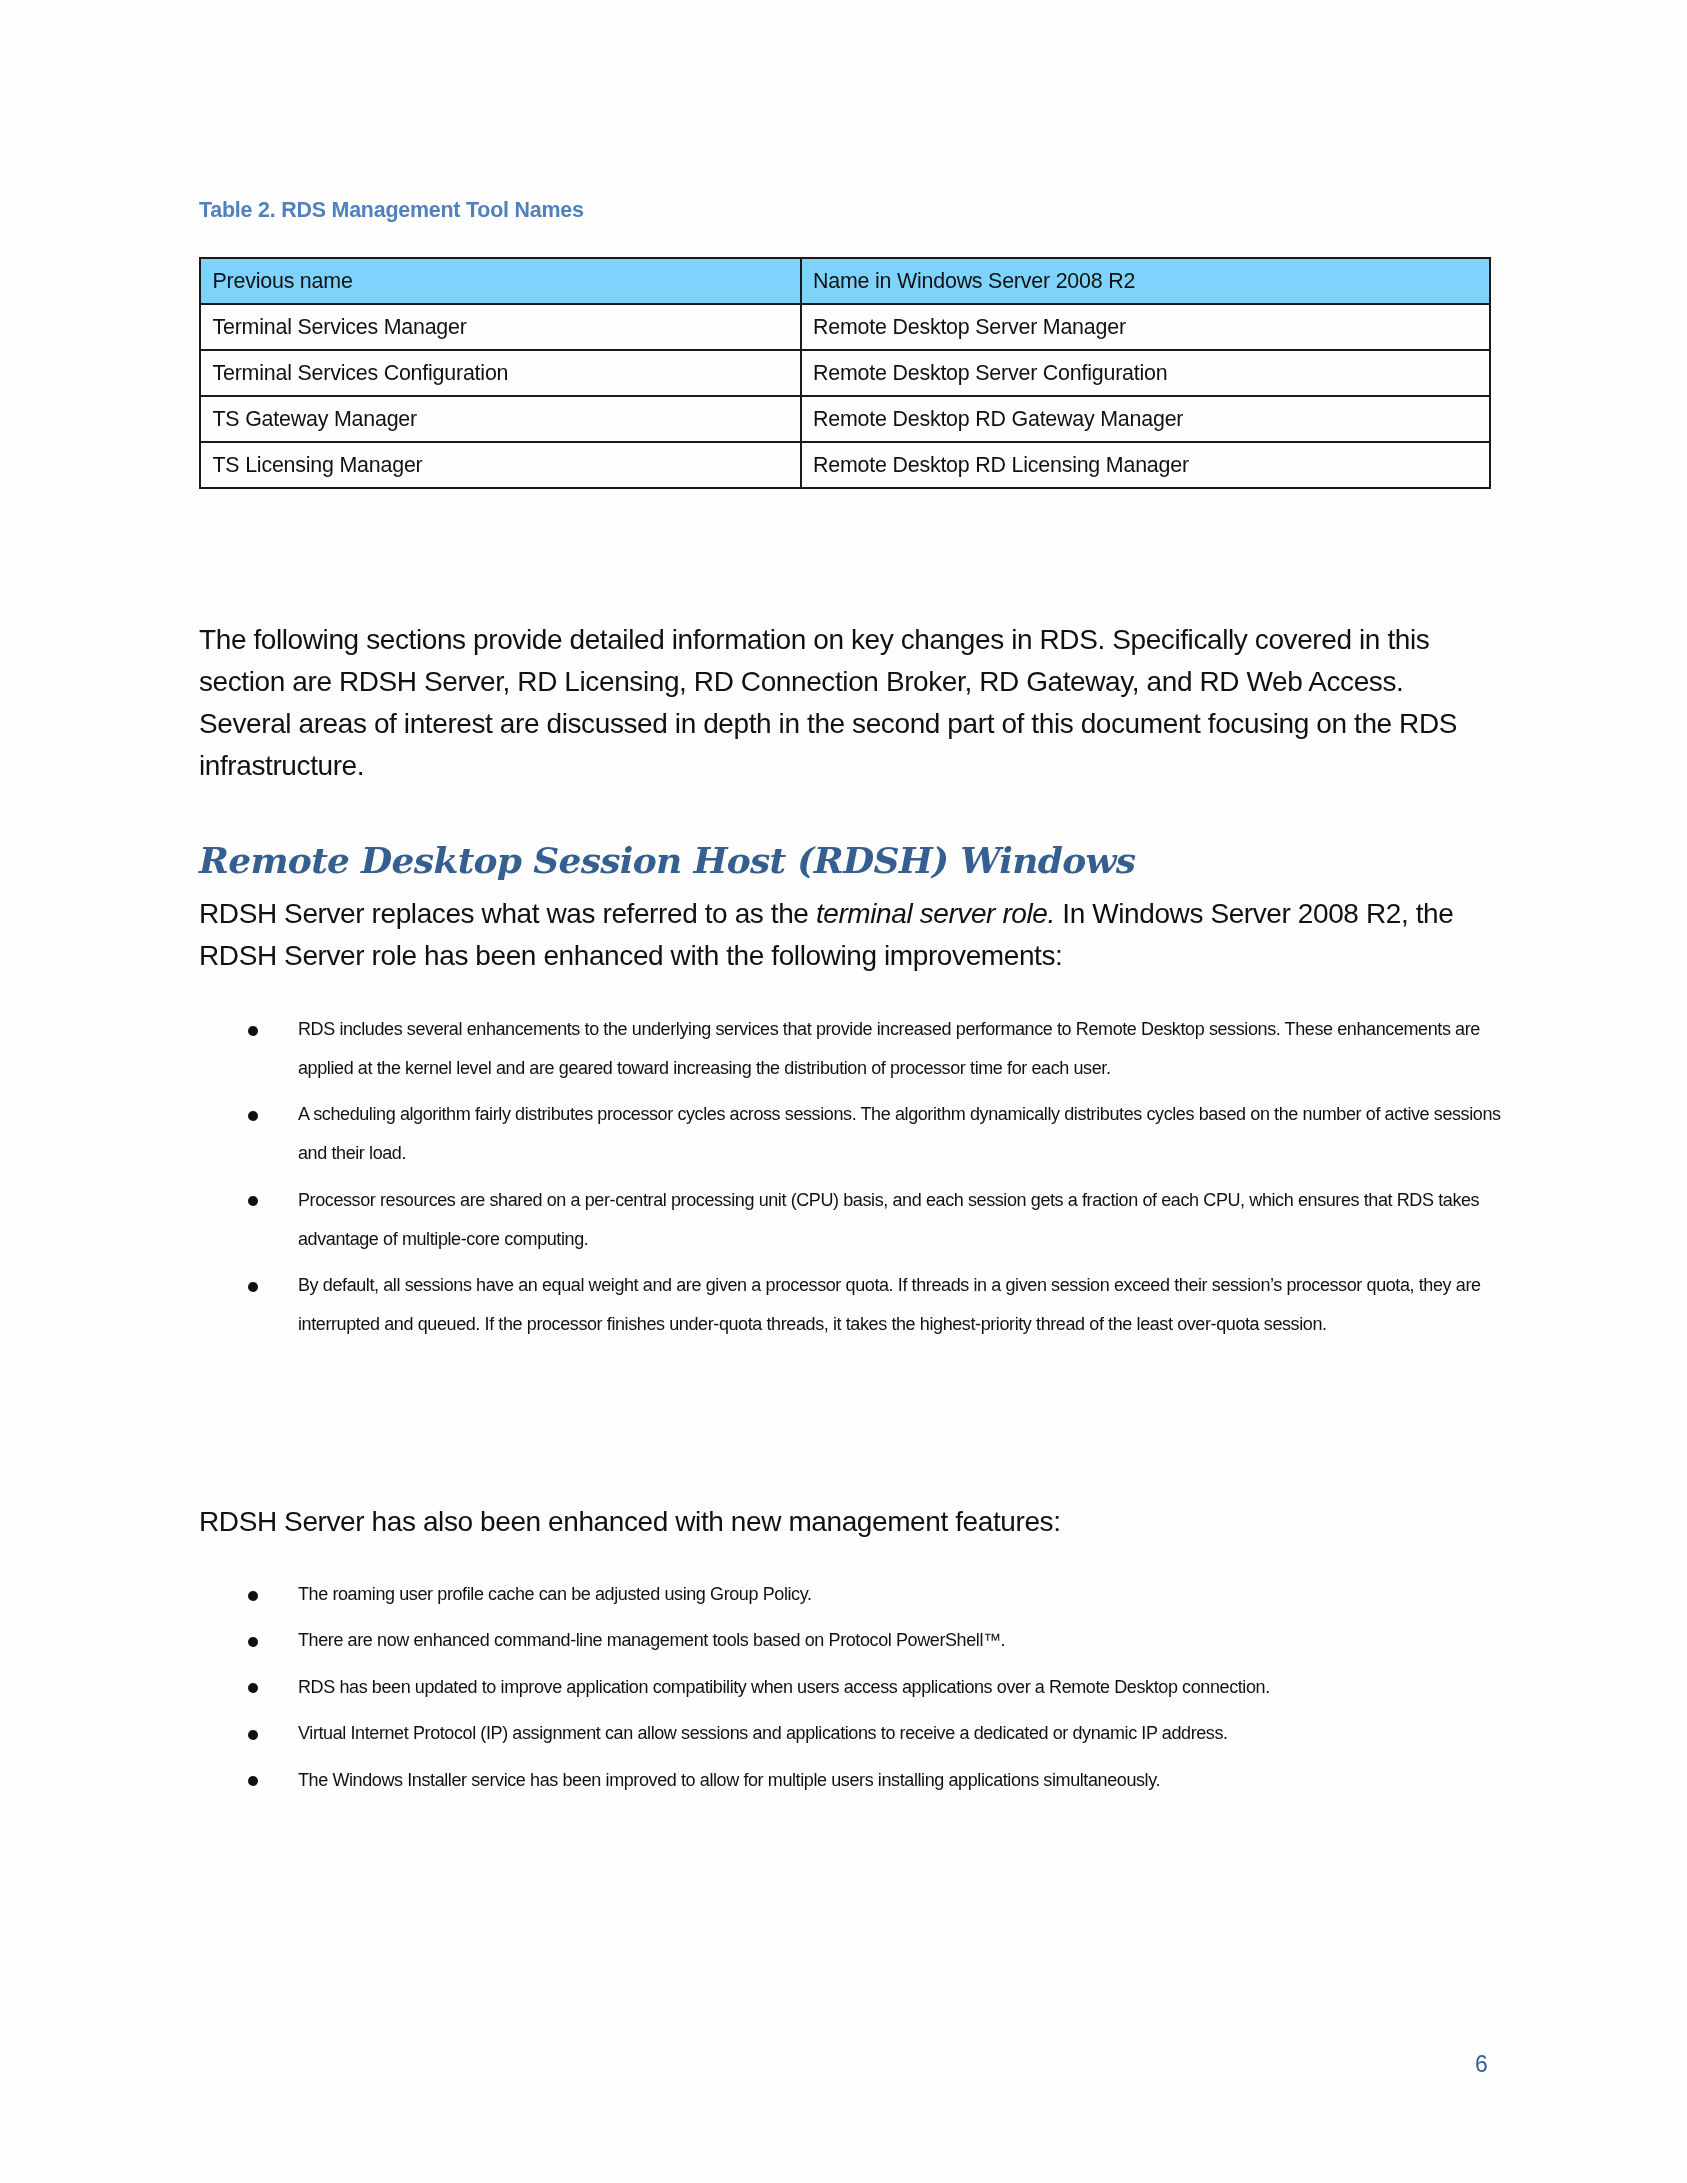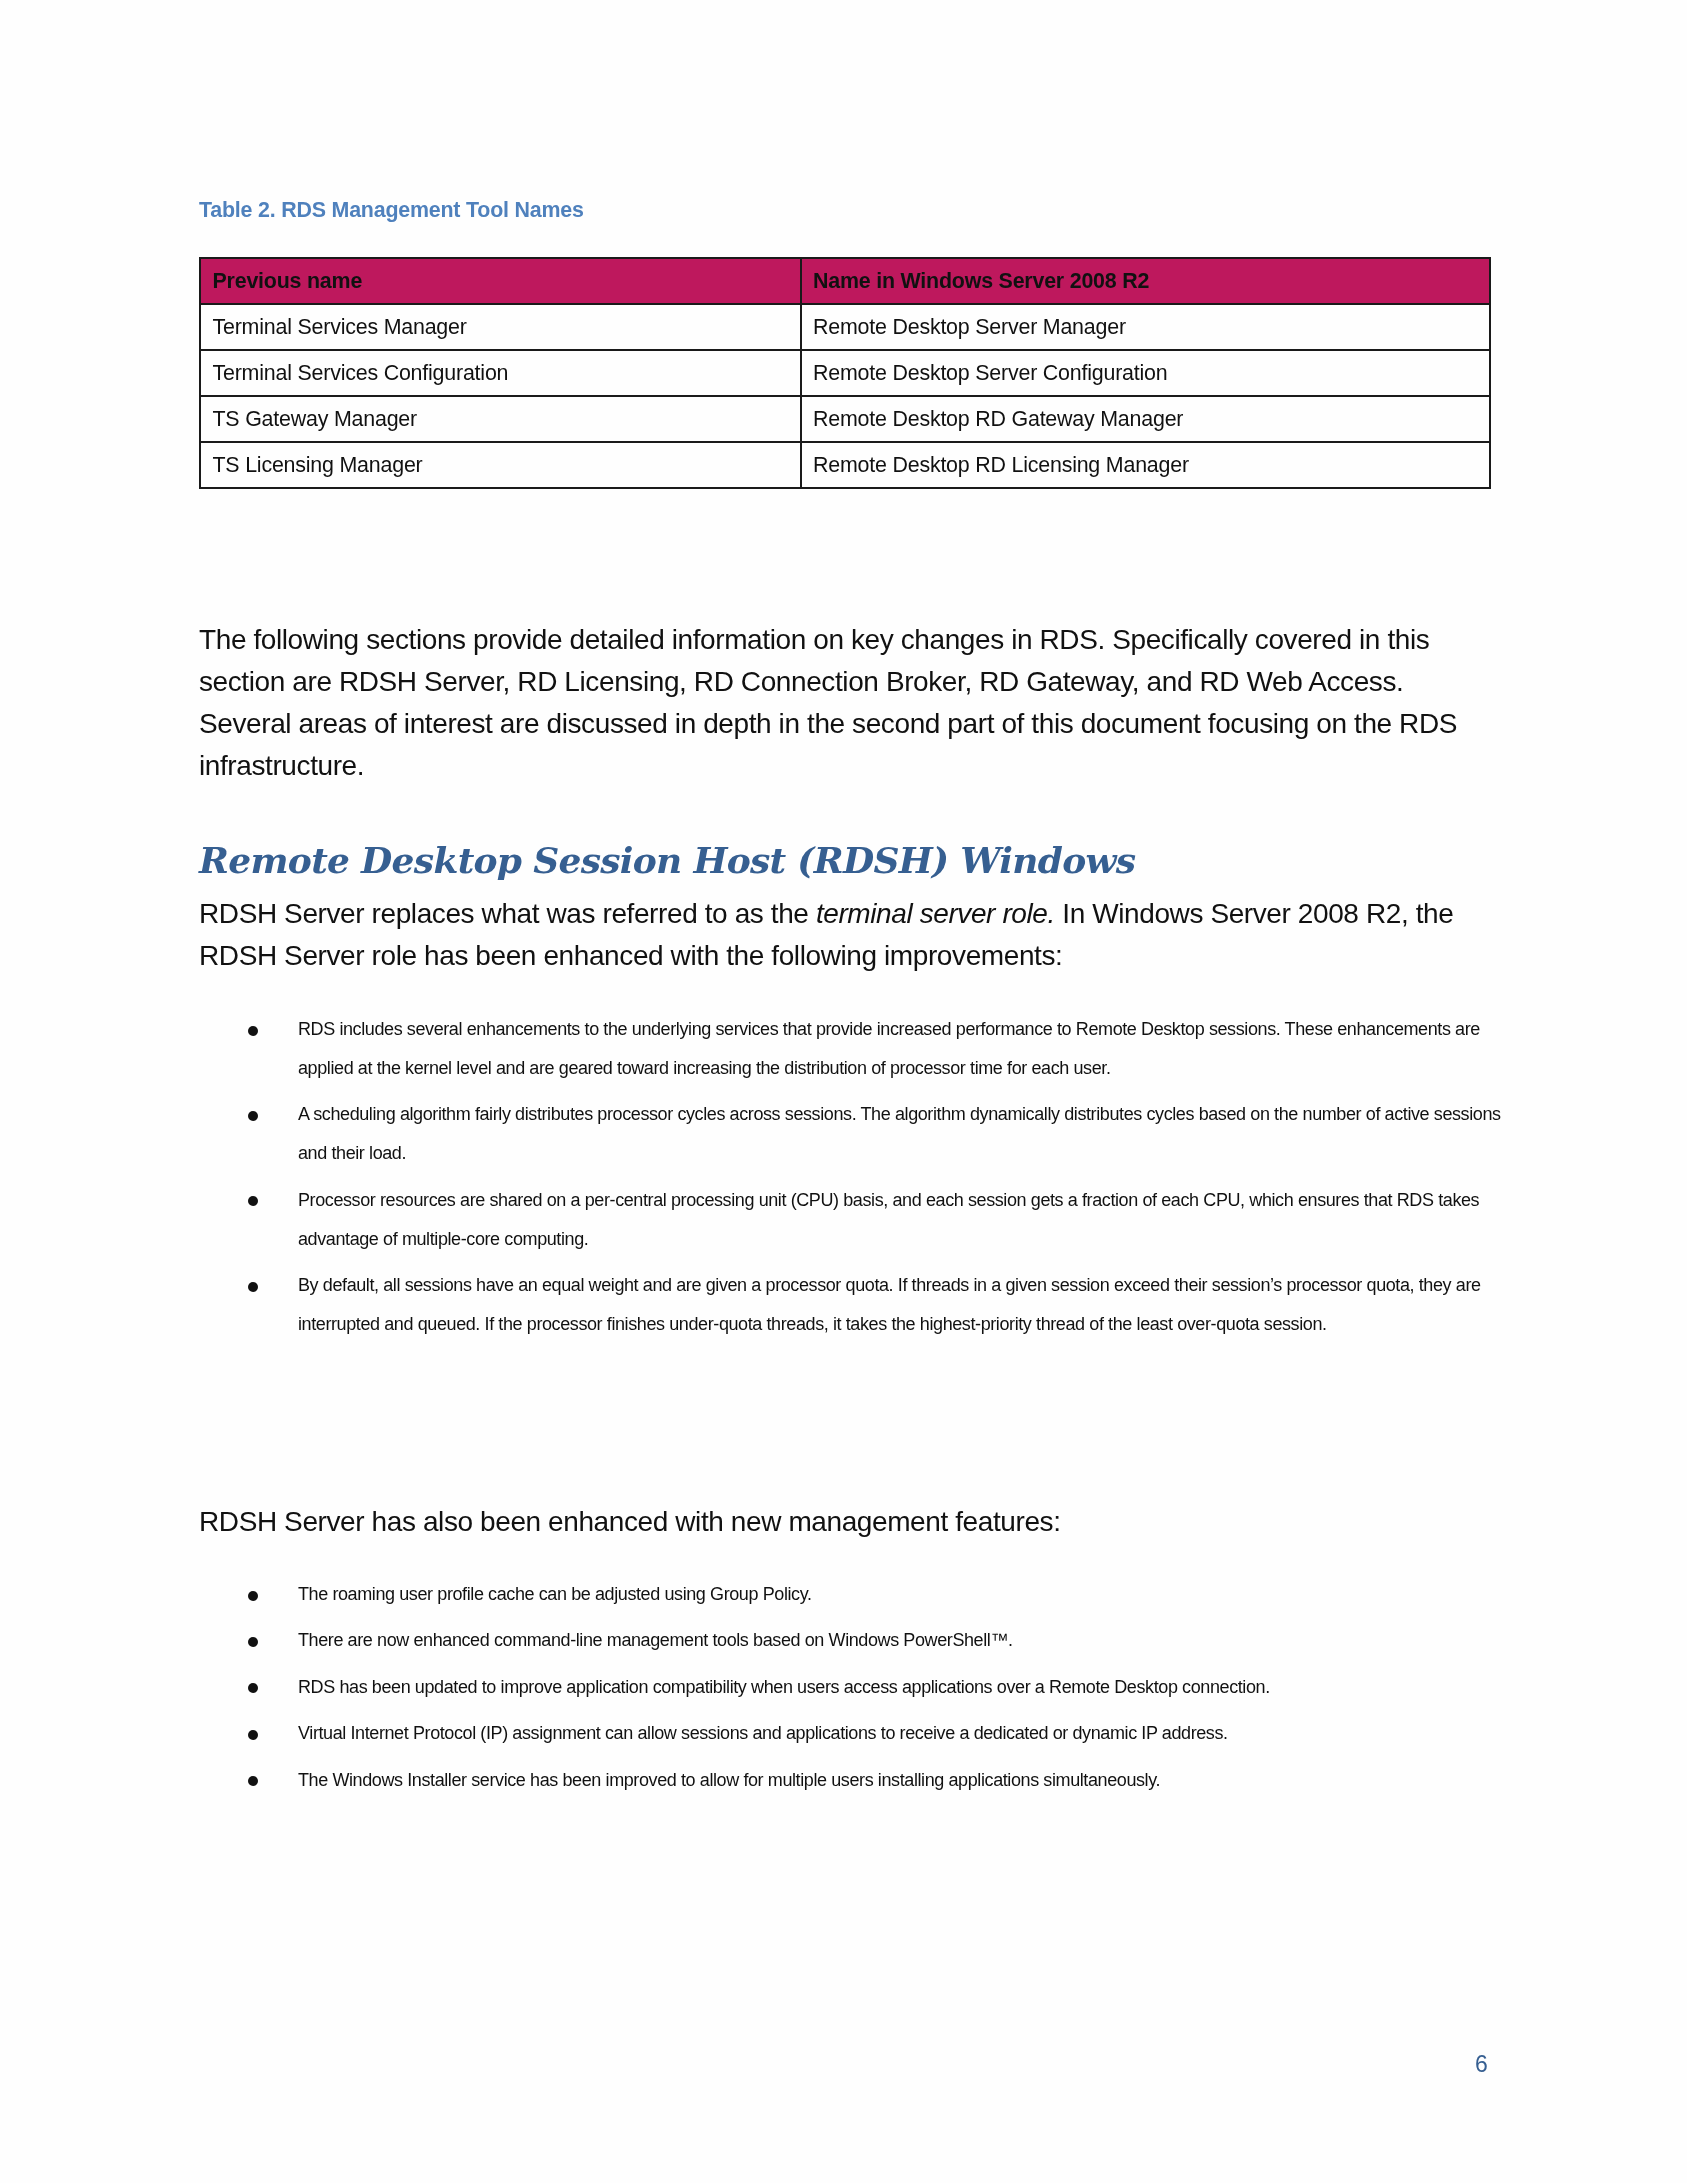--- a/index.html
+++ b/index.html
@@ -34,22 +34,22 @@
     letter-spacing: -0.2px;
   }
   table.tools th, table.tools td {
     border: 2.5px solid #1a1a1a;
     height: 44px;
     padding: 0 0 0 11.5px;
     text-align: left;
     vertical-align: middle;
   }
   table.tools th {
-    background: #be185d;
-    font-weight: bold;
+    background: #7dd3fc;
+    font-weight: normal;
   }
   table.tools th:first-child, table.tools td:first-child { width: 587px; }
   .para {
     position: absolute;
     left: 199px;
     width: 1302px;
     font-size: 28px;
     line-height: 42px;
     letter-spacing: -0.4px;
   }
@@ -142,21 +142,21 @@
     <li><span class="dot"></span><span>RDS includes several enhancements to the underlying services that provide increased performance to Remote Desktop sessions. These enhancements are applied at the kernel level and are geared toward increasing the distribution of processor time for each user.</span></li>
     <li><span class="dot"></span><span>A scheduling algorithm fairly distributes processor cycles across sessions. The algorithm dynamically distributes cycles based on the number of active sessions and their load.</span></li>
     <li><span class="dot"></span><span>Processor resources are shared on a per-central processing unit (CPU) basis, and each session gets a fraction of each CPU, which ensures that RDS takes advantage of multiple-core computing.</span></li>
     <li><span class="dot"></span><span>By default, all sessions have an equal weight and are given a processor quota. If threads in a given session exceed their session’s processor quota, they are interrupted and queued. If the processor finishes under-quota threads, it takes the highest-priority thread of the least over-quota session.</span></li>
   </ul>
 
   <div class="para p3">RDSH Server has also been enhanced with new management features:</div>
 
   <ul class="bullets b2">
     <li><span class="dot"></span><span>The roaming user profile cache can be adjusted using Group Policy.</span></li>
-    <li><span class="dot"></span><span>There are now enhanced command-line management tools based on Windows PowerShell™.</span></li>
+    <li><span class="dot"></span><span>There are now enhanced command-line management tools based on Protocol PowerShell™.</span></li>
     <li><span class="dot"></span><span>RDS has been updated to improve application compatibility when users access applications over a Remote Desktop connection.</span></li>
     <li><span class="dot"></span><span>Virtual Internet Protocol (IP) assignment can allow sessions and applications to receive a dedicated or dynamic IP address.</span></li>
     <li><span class="dot"></span><span>The Windows Installer service has been improved to allow for multiple users installing applications simultaneously.</span></li>
   </ul>
 
   <div class="page-num">6</div>
 </div>
 
 
 </body></html>

